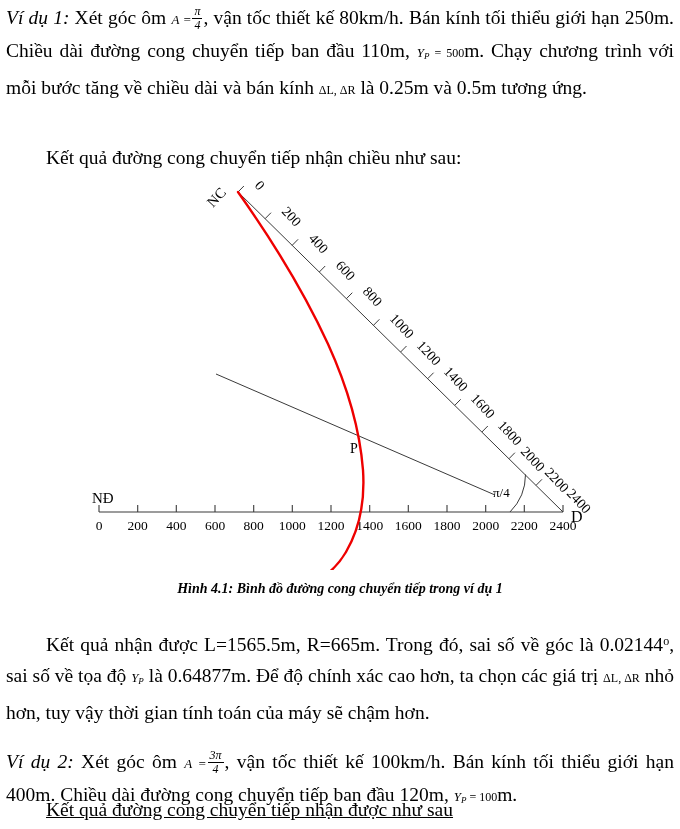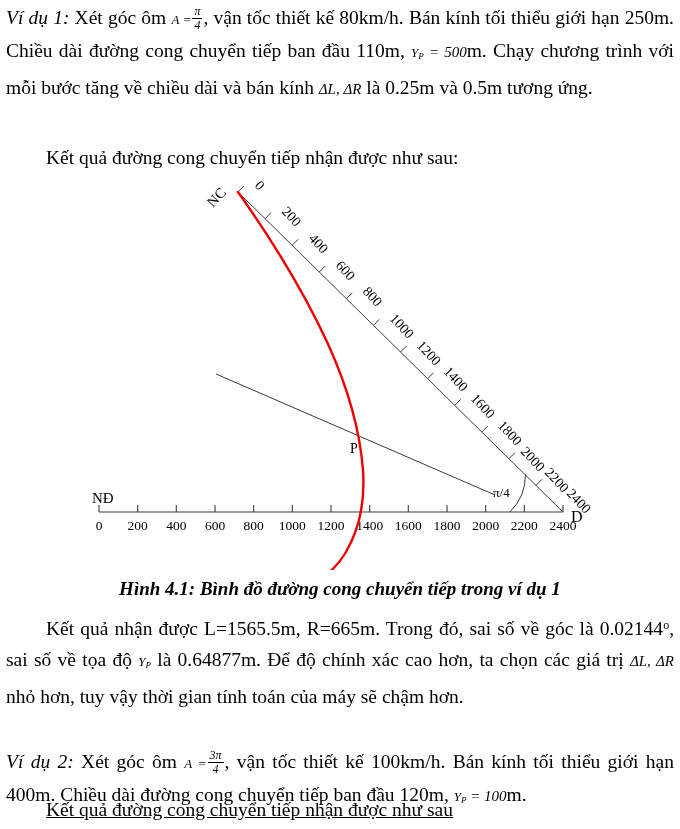--- a/index.html
+++ b/index.html
@@ -44,26 +44,26 @@
   }
   .caption {
     position: absolute;
     left: 0px;
     top: 575px;
     width: 680px;
     text-align: center;
     font-family: "Liberation Serif", serif;
     font-weight: bold;
     font-style: italic;
-    font-size: 19px;
+    font-size: 14px;
     line-height: 28px;
   }
   .para-bottom {
     left: 6px;
-    top: 610px;
+    top: 626px;
     width: 668px;
     text-align: justify;
   }
   .para-vidu2 {
     left: 6px;
     top: 732px;
     width: 668px;
     text-align: justify;
     margin-top: 14px;
   }
@@ -94,22 +94,21 @@
     font-size: 13px;
     font-style: italic;
     font-family: "Liberation Serif", serif;
   }
   .msub {
     font-size: 9px;
     vertical-align: -0.25em;
     font-style: italic;
   }
   .msmall {
-    font-size: 15px;
-    font-style: italic;
+    font-size: 12px;
   }
   .sup-deg { font-size: 12px; vertical-align: 0.5em; }
 
   
   .figure {
     position: absolute;
     left: 0px;
     top: 170px;
     width: 680px;
     height: 400px;
@@ -118,21 +117,21 @@
 </style>
 </head>
 <body>
 
 <div class="page">
 
   <div class="para para-top">
     <span class="it">Ví dụ 1:</span><span> Xét góc ôm </span><span class="nowrap"><span class="mvar">A =</span><span class="frac"><span class="num">π</span><span class="den">4</span></span></span><span>, vận tốc thiết kế 80km/h. Bán kính tối thiểu giới hạn 250m. Chiều dài đường cong chuyển tiếp ban đầu 110m, </span><span class="nowrap"><span class="mvar">Y</span><span class="msub">P</span><span class="msmall"> = 500</span></span><span>m. Chạy chương trình với mỗi bước tăng về chiều dài và bán kính </span><span class="msmall">ΔL, ΔR</span><span> là 0.25m và 0.5m tương ứng.</span>
   </div>
 
-  <div class="para para-kq">Kết quả đường cong chuyển tiếp nhận được như sau:</div>
+  <div class="para para-kq">Kết quả đường cong chuyển tiếp nhận chiều như sau:</div>
 
   <div class="figure">
     <svg width="680" height="400" viewBox="0 0 680 400" xmlns="http://www.w3.org/2000/svg">
       <defs></defs>
 
       <g>
         <line x1="99" y1="342" x2="563" y2="342" stroke="#3a3a3a" stroke-width="1.1"></line>
 
         <g stroke="#3a3a3a" stroke-width="1.1">
           <line x1="99" y1="335" x2="99" y2="342"></line>

